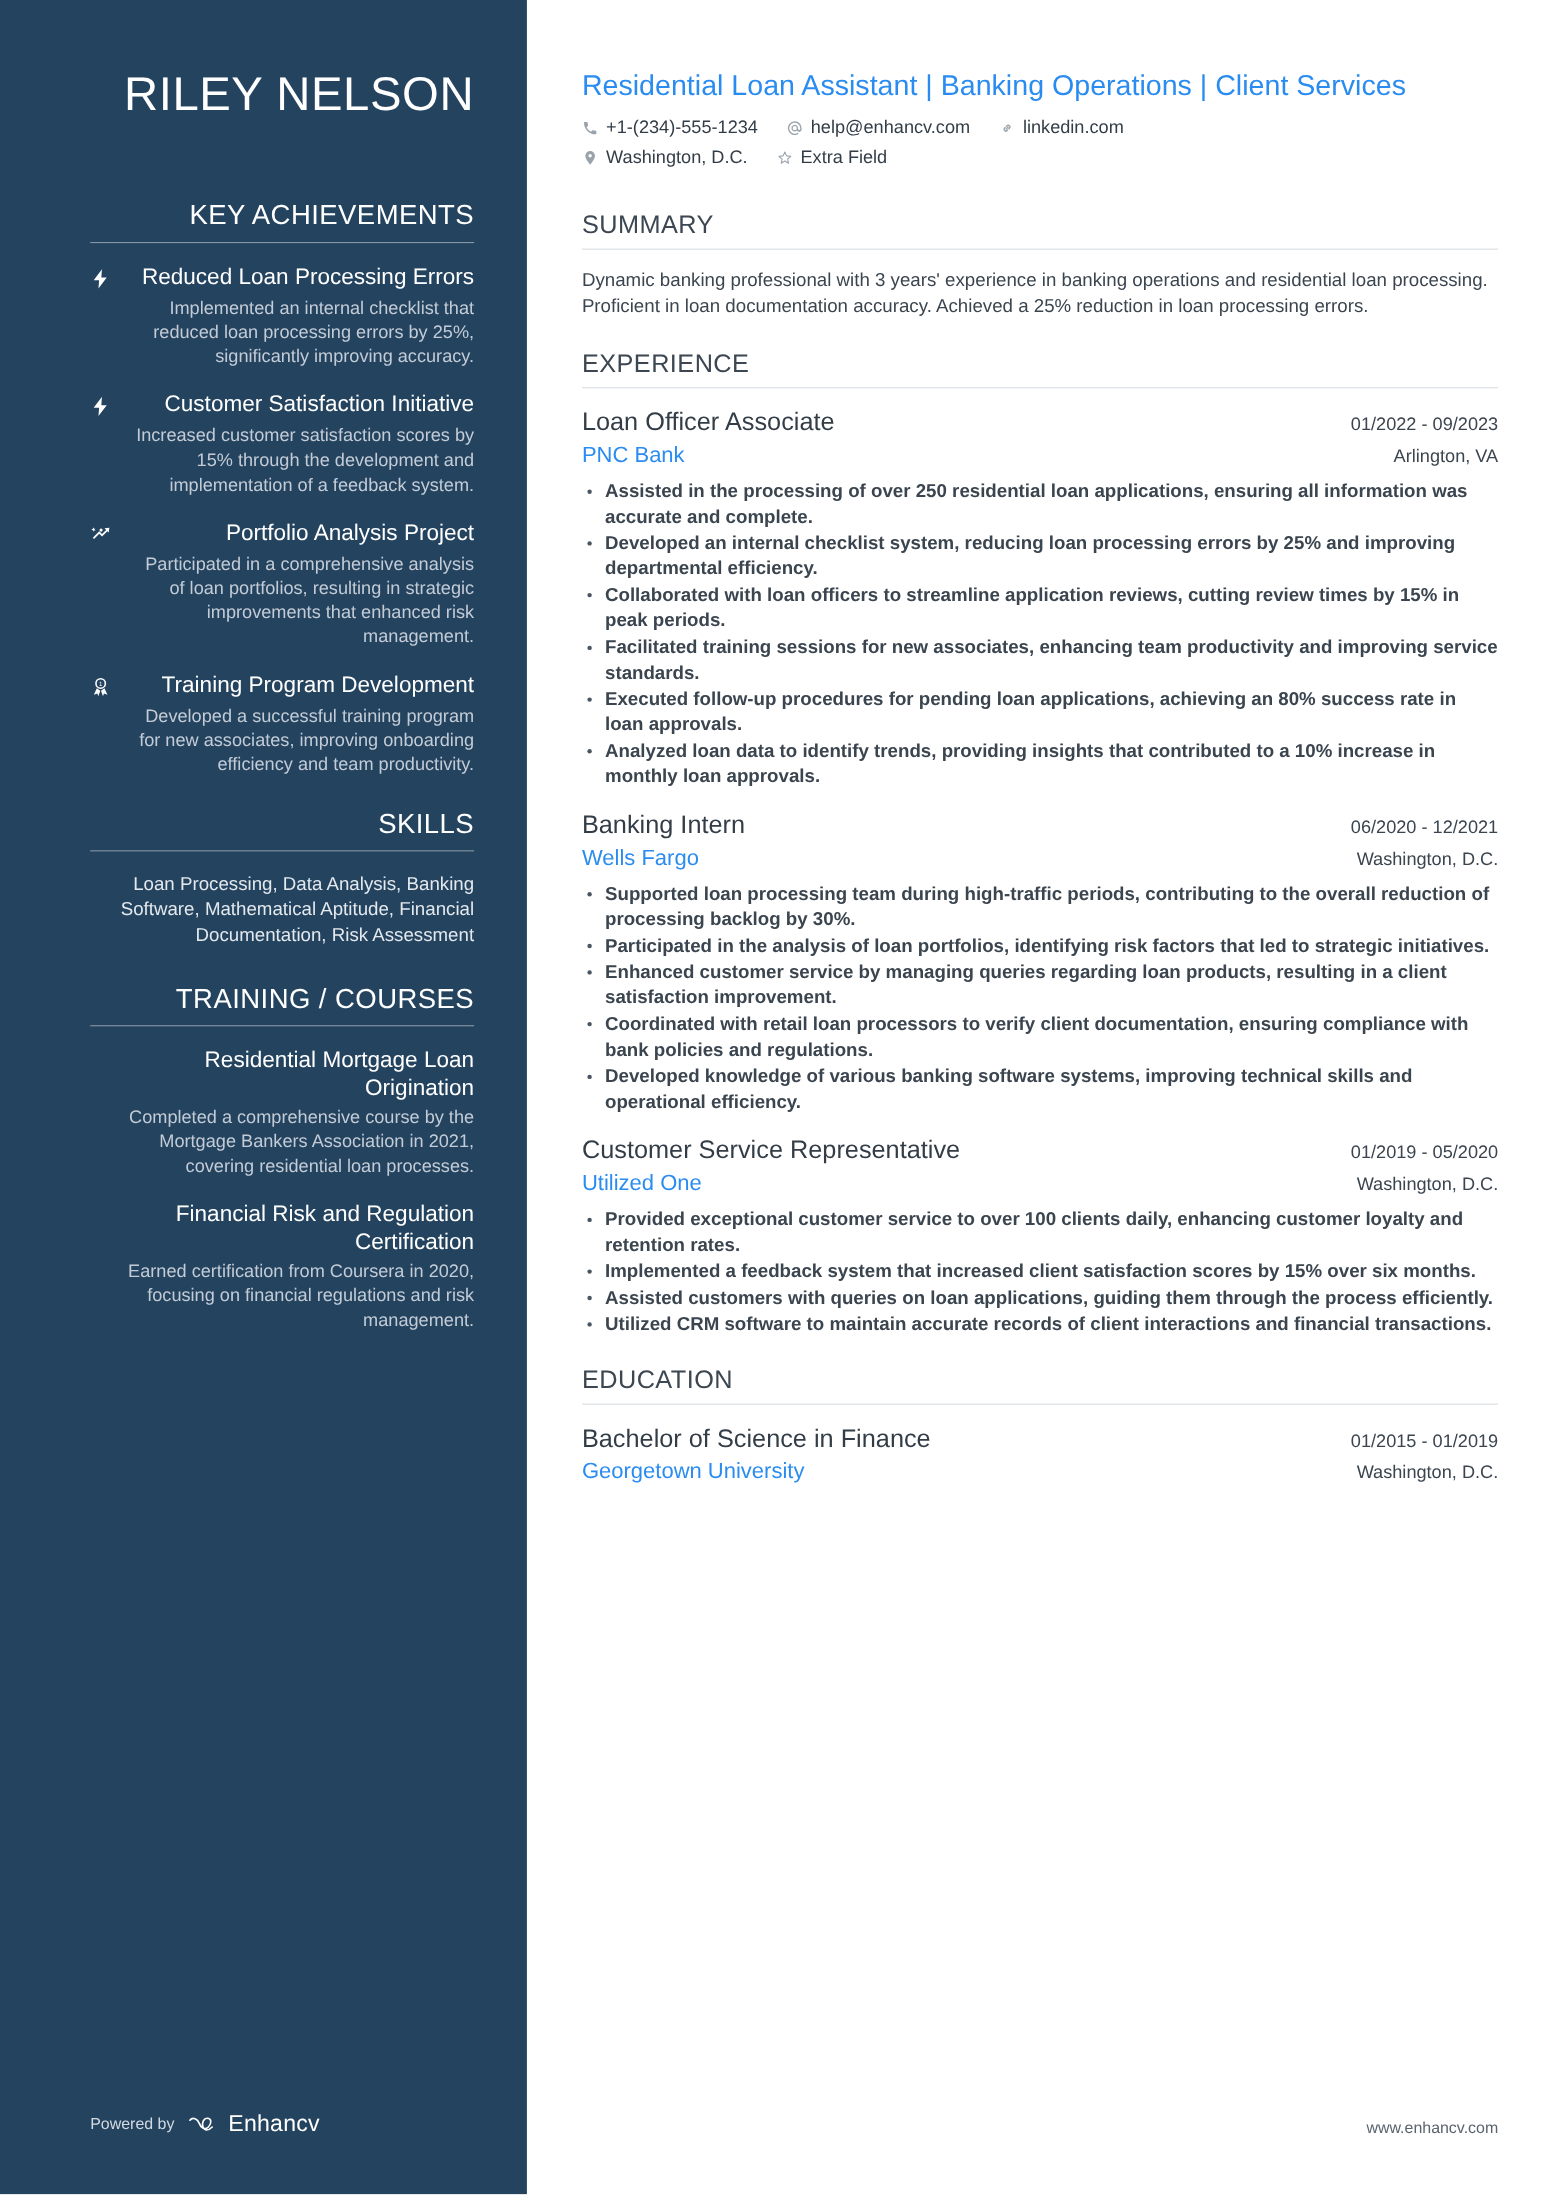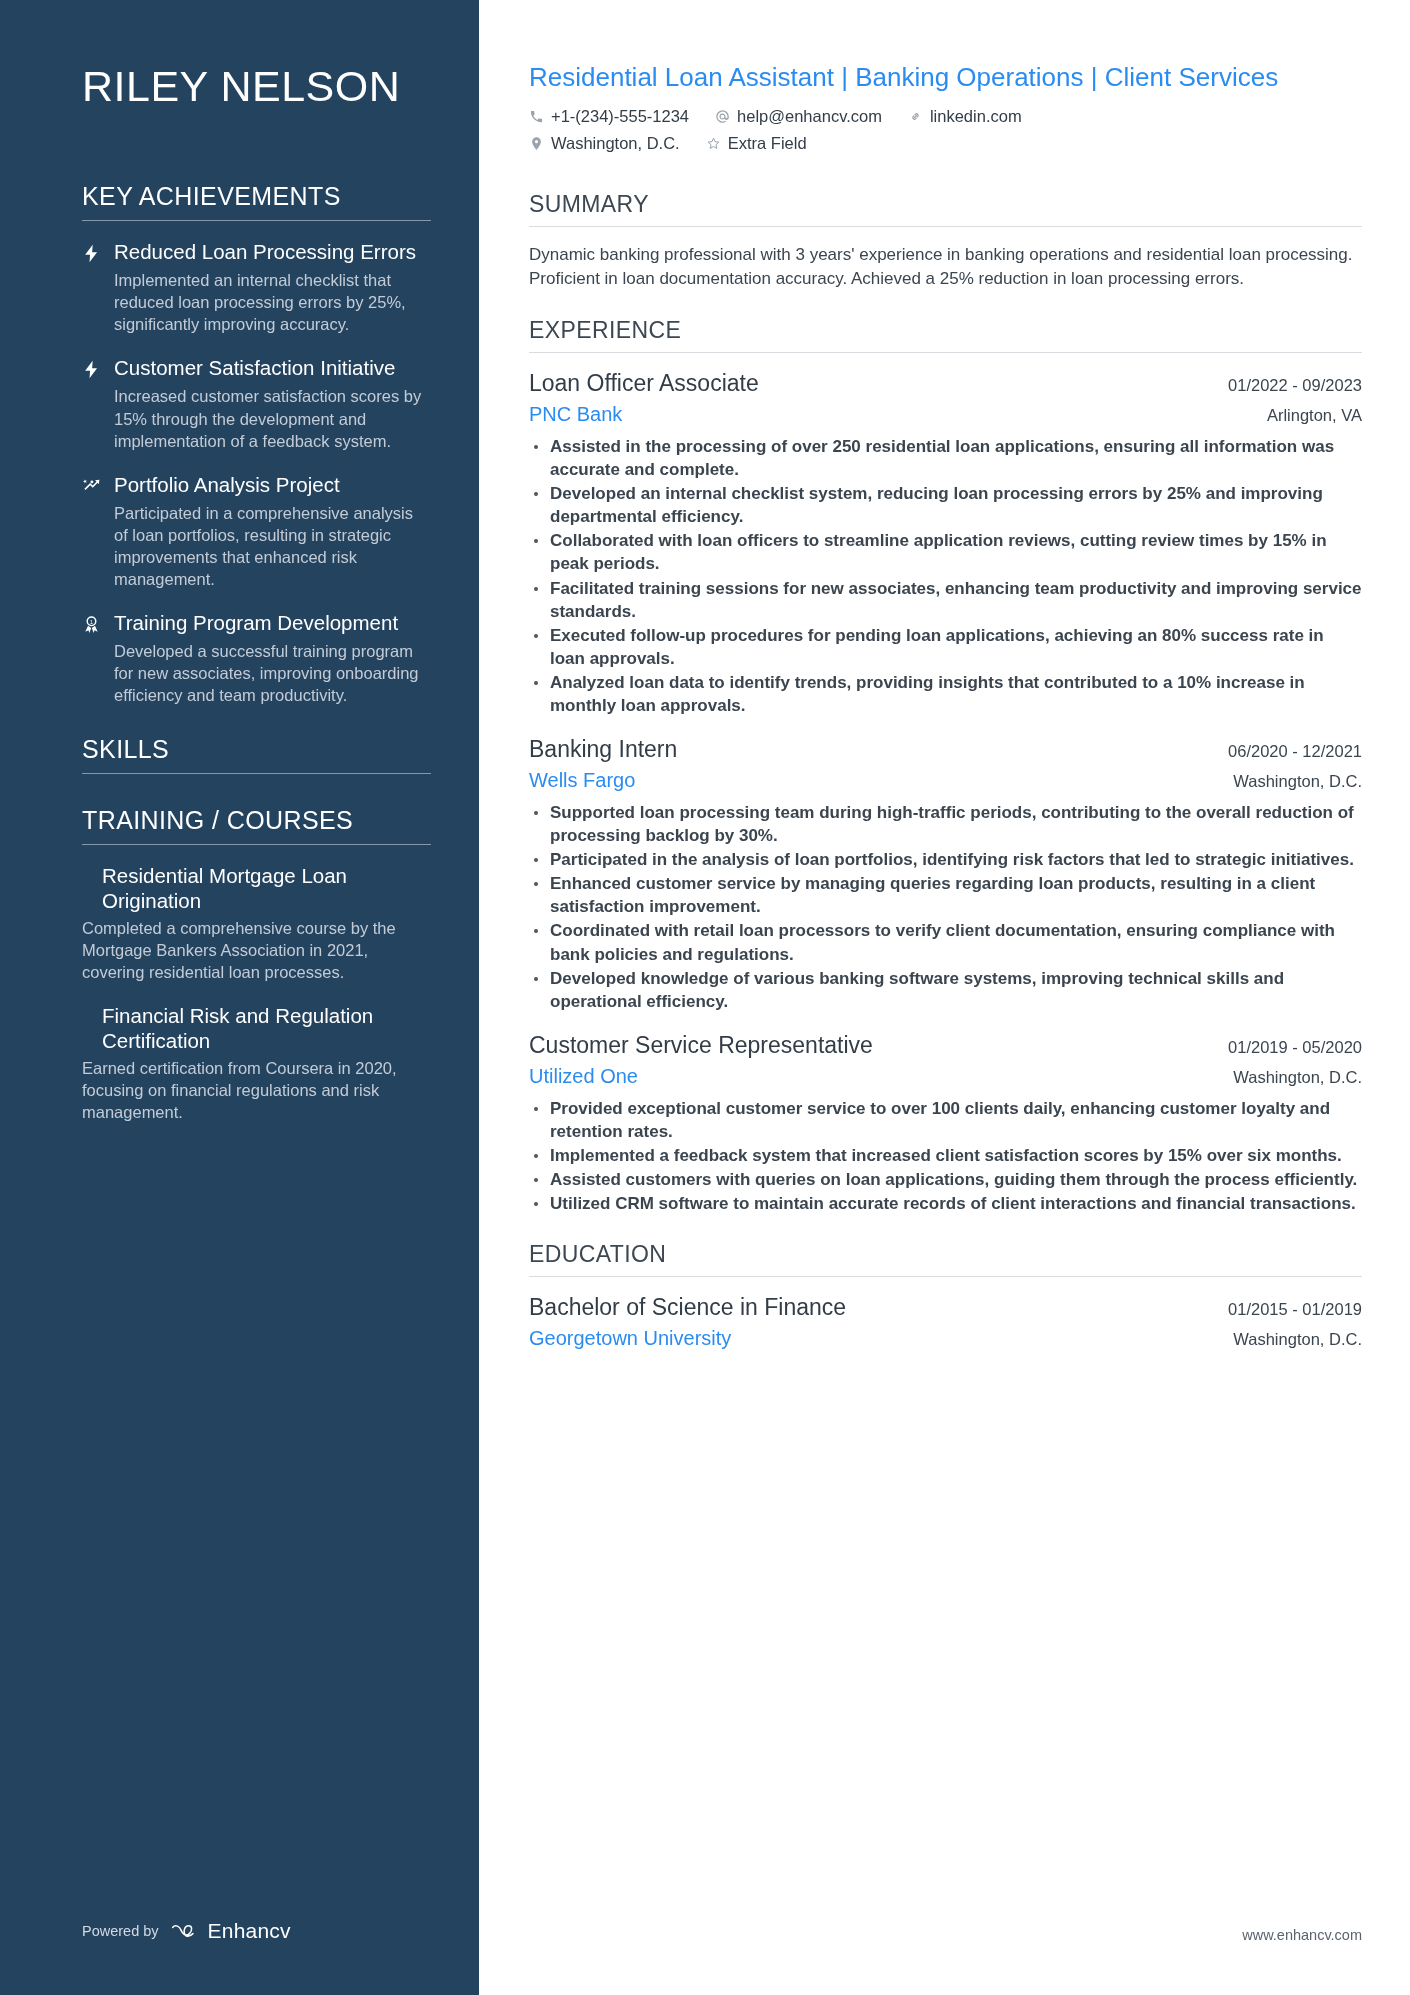--- a/index.html
+++ b/index.html
@@ -21,20 +21,21 @@
   }
 
   
   .sidebar {
     width: 479px;
     flex: 0 0 479px;
     background: #24435f;
     color: #ffffff;
     padding: 62px 0 0 0;
     position: relative;
+    text-align: right;
   }
   .sidebar-inner { padding: 0 48px 0 82px; }
 
   .name {
     font-size: 43px;
     line-height: 1.12;
     font-weight: 400;
     letter-spacing: 0.5px;
     color: #ffffff;
     margin-bottom: 72px;
@@ -284,20 +285,21 @@
           <div class="ach-body">
             <div class="ach-title">Training Program Development</div>
             <div class="ach-desc">Developed a successful training program for new associates, improving onboarding efficiency and team productivity.</div>
           </div>
         </div>
       </section>
 
       <section class="side-section" style="margin-top:28px;">
         <div class="side-heading">SKILLS</div>
         <div class="side-rule"></div>
+        <div class="skills-text">Loan Processing, Data Analysis, Banking Software, Mathematical Aptitude, Financial Documentation, Risk Assessment</div>
       </section>
 
       <section class="side-section" style="margin-top:32px;">
         <div class="side-heading">TRAINING / COURSES</div>
         <div class="side-rule"></div>
 
         <div class="course-item">
           <div class="course-title">Residential Mortgage Loan Origination</div>
           <div class="course-desc">Completed a comprehensive course by the Mortgage Bankers Association in 2021, covering residential loan processes.</div>
         </div>

